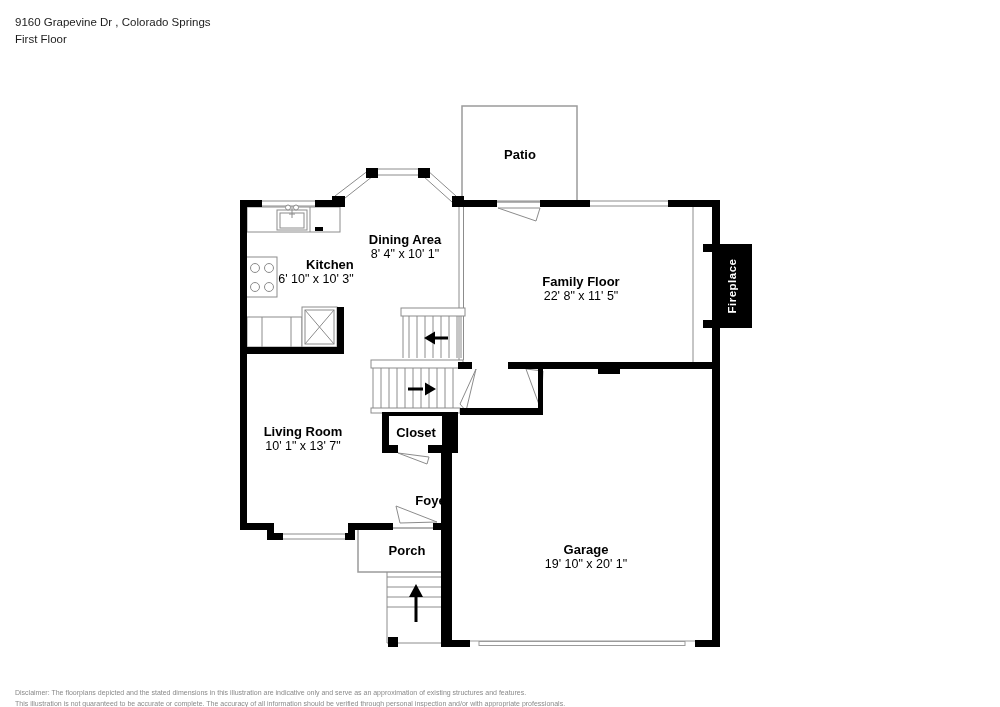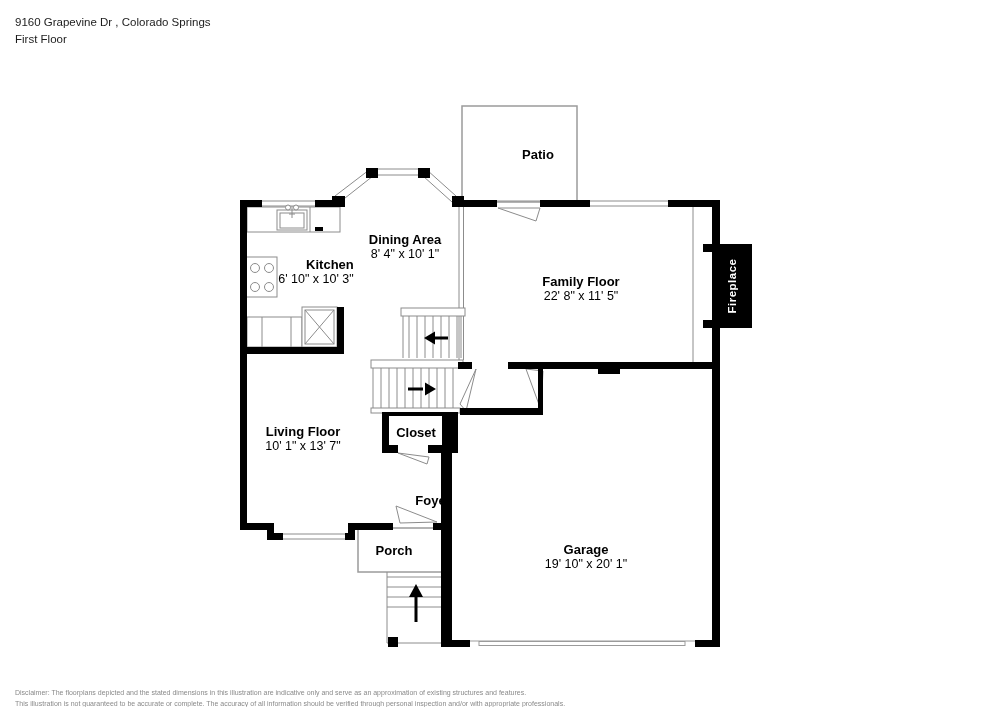--- a/index.html
+++ b/index.html
@@ -210,53 +210,53 @@
     <g fill="#000000" stroke="none">
       <rect x="703" y="244" width="9" height="8"></rect>
       <rect x="703" y="320" width="9" height="8"></rect>
       <rect x="712" y="244" width="40" height="84"></rect>
     </g>
   </svg>
 
   <div class="hdr line1">9160 Grapevine Dr , Colorado Springs</div>
   <div class="hdr line2">First Floor</div>
 
-  <div class="room-label" style="left:520px;top:155px;margin-left:18px;">
+  <div class="room-label" style="left:520px;top:155px;">
     <div class="room-name">Patio</div>
   </div>
 
   <div class="room-label" style="left:405px;top:247px;">
     <div class="room-name">Dining Area</div>
     <div class="room-dims">8' 4" x 10' 1"</div>
   </div>
 
   <div class="room-label" style="left:316px;top:272px;text-align:right;">
     <div class="room-name">Kitchen</div>
     <div class="room-dims">6' 10" x 10' 3"</div>
   </div>
 
   <div class="room-label" style="left:581px;top:289px;">
     <div class="room-name">Family Floor</div>
     <div class="room-dims">22' 8" x 11' 5"</div>
   </div>
 
   <div class="room-label" style="left:303px;top:439px;">
-    <div class="room-name">Living Floor</div>
+    <div class="room-name">Living Room</div>
     <div class="room-dims">10' 1" x 13' 7"</div>
   </div>
 
   <div class="room-label" style="left:416px;top:433px;text-align:center;">
     <div class="room-name">Closet</div>
   </div>
 
   <div class="room-label" style="left:409px;top:501px;margin-left:24px;">
     <div class="room-name">Foyer</div>
   </div>
 
-  <div class="room-label" style="left:394px;top:551px;text-align:center;">
+  <div class="room-label" style="left:407px;top:551px;text-align:center;">
     <div class="room-name">Porch</div>
   </div>
 
   <div class="room-label" style="left:586px;top:513px;margin-top:44px;">
     <div class="room-name">Garage</div>
     <div class="room-dims">19' 10" x 20' 1"</div>
   </div>
 
   <div class="fp-label">Fireplace</div>
 

